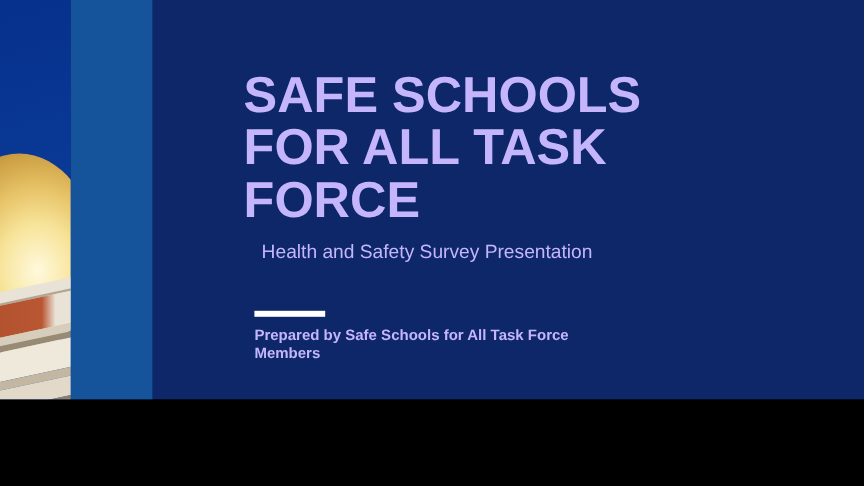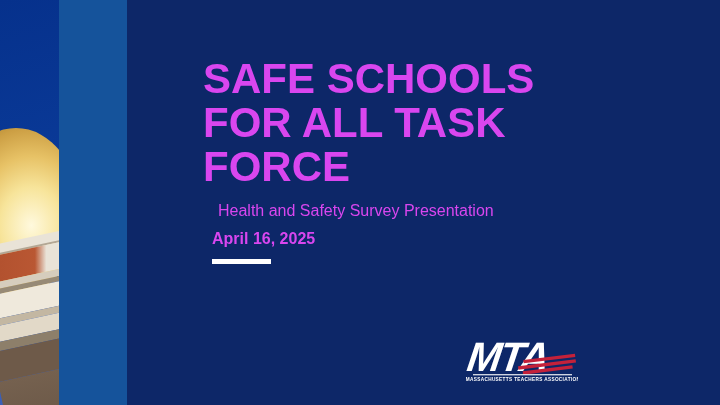--- a/index.html
+++ b/index.html
@@ -1,20 +1,20 @@
 <!DOCTYPE html>
 <html><head>
 <meta charset="utf-8">
 <style>
   html,body{margin:0;padding:0;background:#000;}
   .slide{
-    position:relative;width:720px;height:405px;overflow:hidden;
+    position:relative;width:720px;height:333px;overflow:hidden;
     background:#0d2768;
     font-family:"Liberation Sans","DejaVu Sans",sans-serif;
-    color:#d946ef;
+    color:#c4b5fd;
   }
   
   .photo{position:absolute;left:0;top:0;width:59px;height:405px;overflow:hidden;}
   .sky{position:absolute;left:0;top:0;width:100%;height:100%;
        background:linear-gradient(165deg,#06318c 0%,#0a3a98 45%,#1a4aa8 68%,#3058b2 85%,#3f63bb 100%);}
   .dome{position:absolute;left:-48px;top:128px;width:128px;height:168px;border-radius:50%;
         background:radial-gradient(ellipse at 62% 58%, #fff9dd 0%, #f7e49a 28%, #e7c266 50%, #cda045 70%, #a57d2a 88%, #8a671f 100%);}
   .facade{position:absolute;left:-30px;top:250px;width:140px;height:240px;
           transform:rotate(-12deg);transform-origin:0 0;}
   .facade div{width:100%;}
@@ -69,24 +69,25 @@
   </div>
 
   <div class="band"></div>
 
   <h1 class="title" style="margin:0;">SAFE SCHOOLS
 FOR ALL TASK
 FORCE</h1>
 
   <div class="subtitle">Health and Safety Survey Presentation</div>
 
-  <div class="date">April 16, 2025</div>
 
   <div class="divider"></div>
 
+  <div class="prepared">Prepared by Safe Schools for All Task Force
+Members</div>
 
   <svg class="mta" viewBox="0 0 114 52" xmlns="http://www.w3.org/2000/svg">
     <text x="7" y="37" transform="skewX(-8)" font-family="Liberation Sans, DejaVu Sans, sans-serif" font-size="41" font-weight="bold" font-style="italic" letter-spacing="-2" fill="#ffffff">MTA</text>
     <g fill="#c4213a" transform="rotate(-7 84 30)">
       <rect x="60" y="23" width="52" height="3.4"></rect>
       <rect x="54" y="28.6" width="58" height="3.4"></rect>
       <rect x="58" y="34.2" width="50" height="3.4"></rect>
     </g>
     <rect x="9" y="40.2" width="99" height="1.1" fill="#ffffff"></rect>
     <text x="59" y="47.3" text-anchor="middle" font-family="Liberation Sans, DejaVu Sans, sans-serif" font-size="4.7" font-weight="bold" letter-spacing="0.35" fill="#ffffff">MASSACHUSETTS TEACHERS ASSOCIATION</text>

